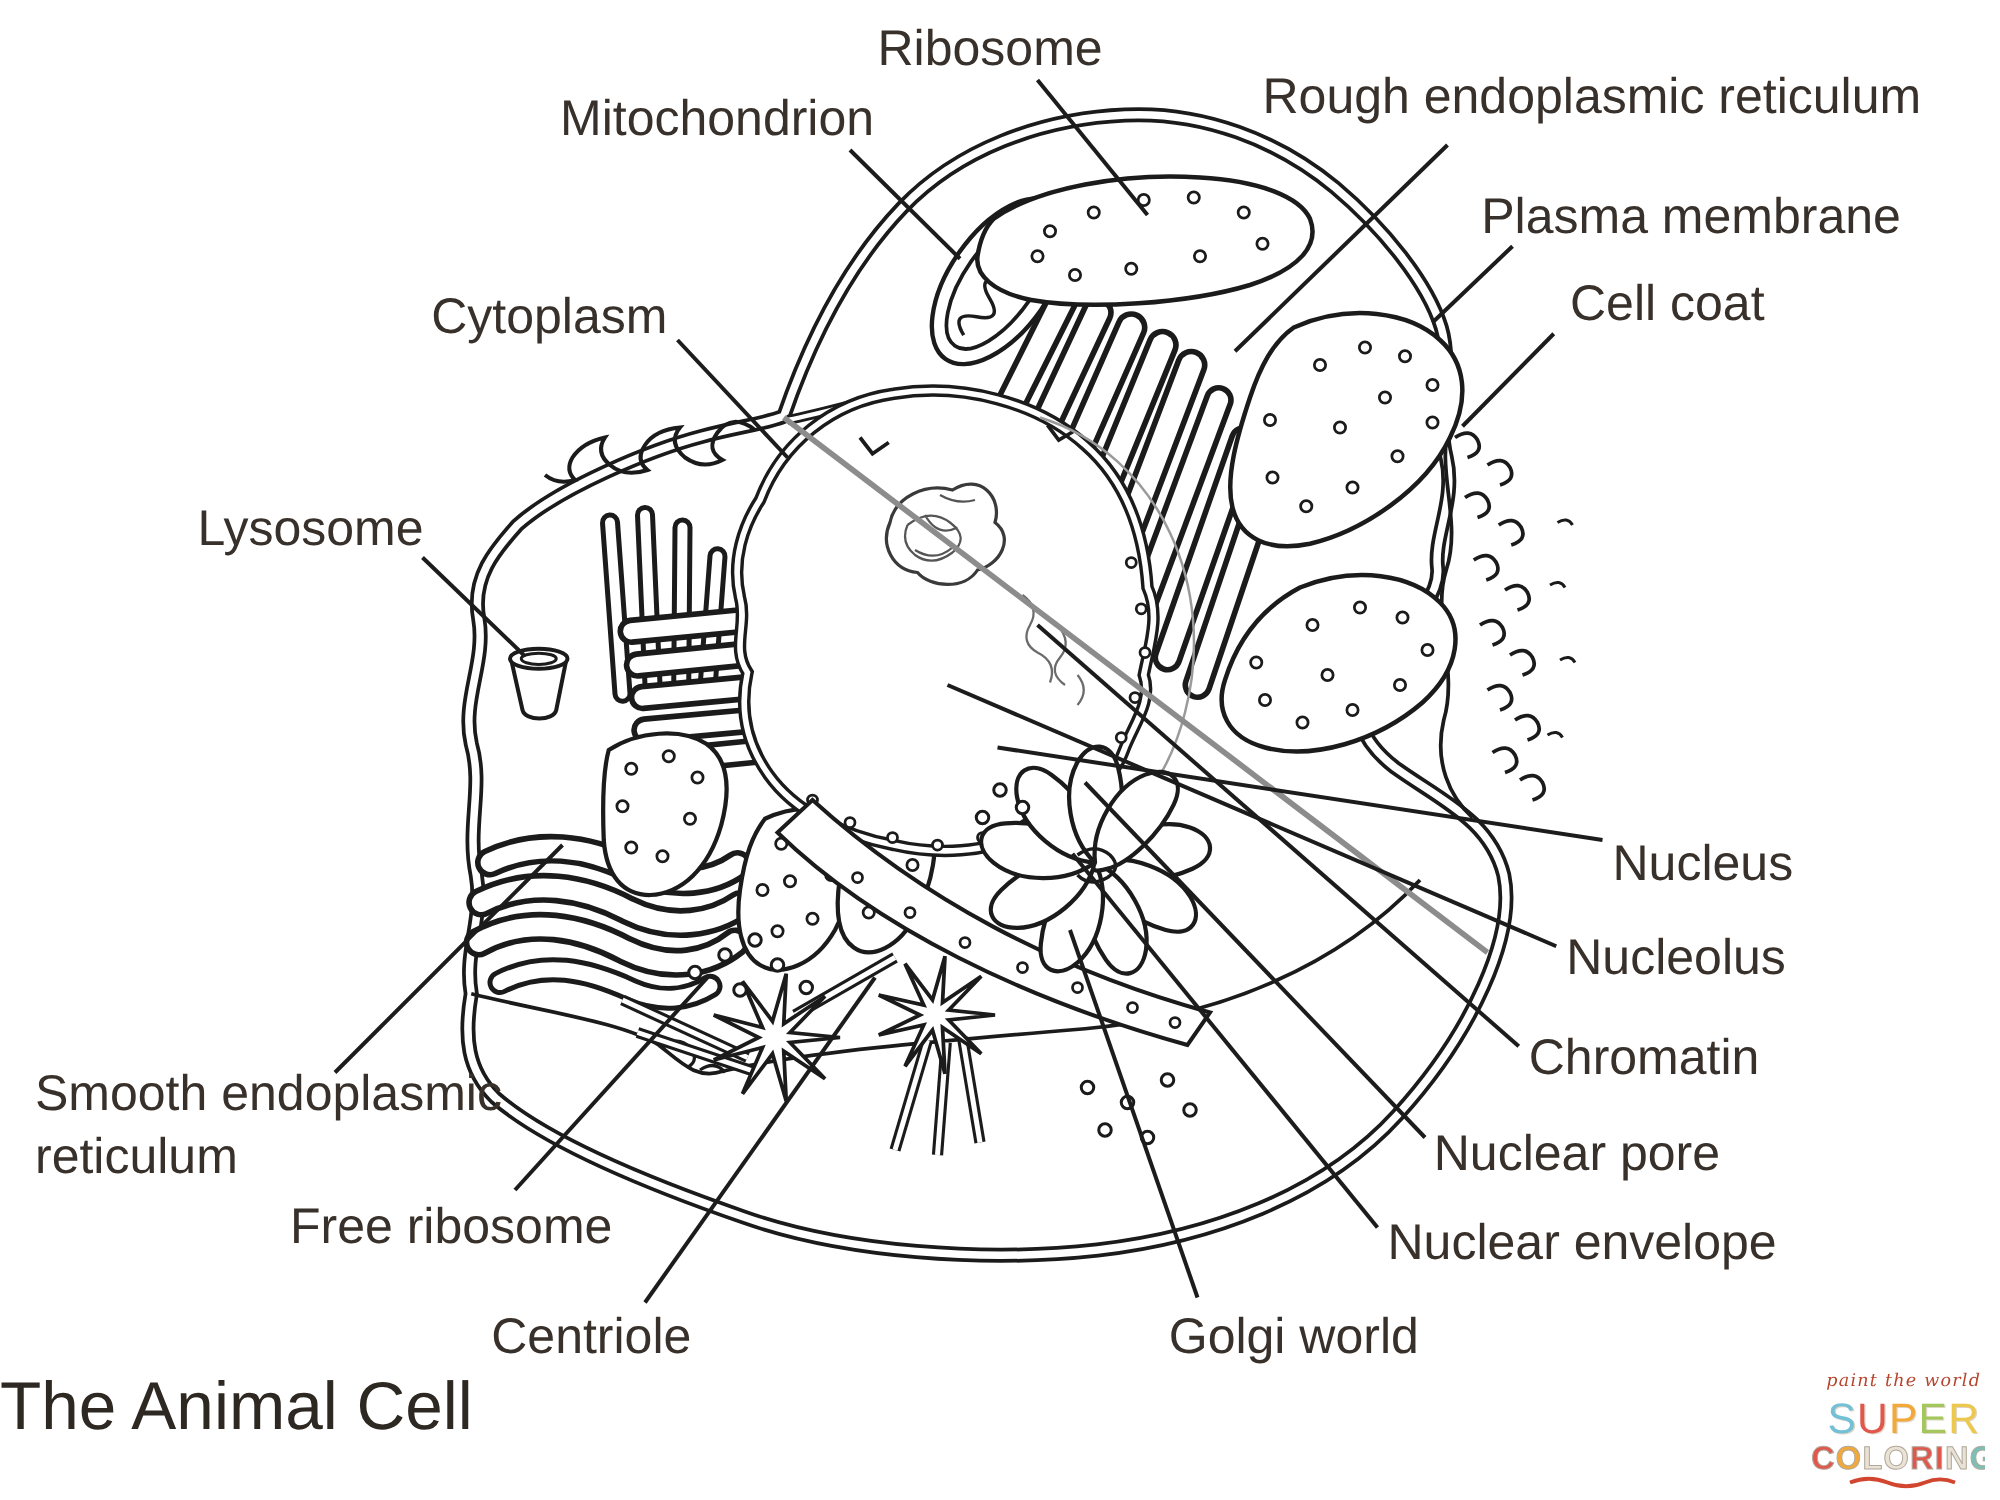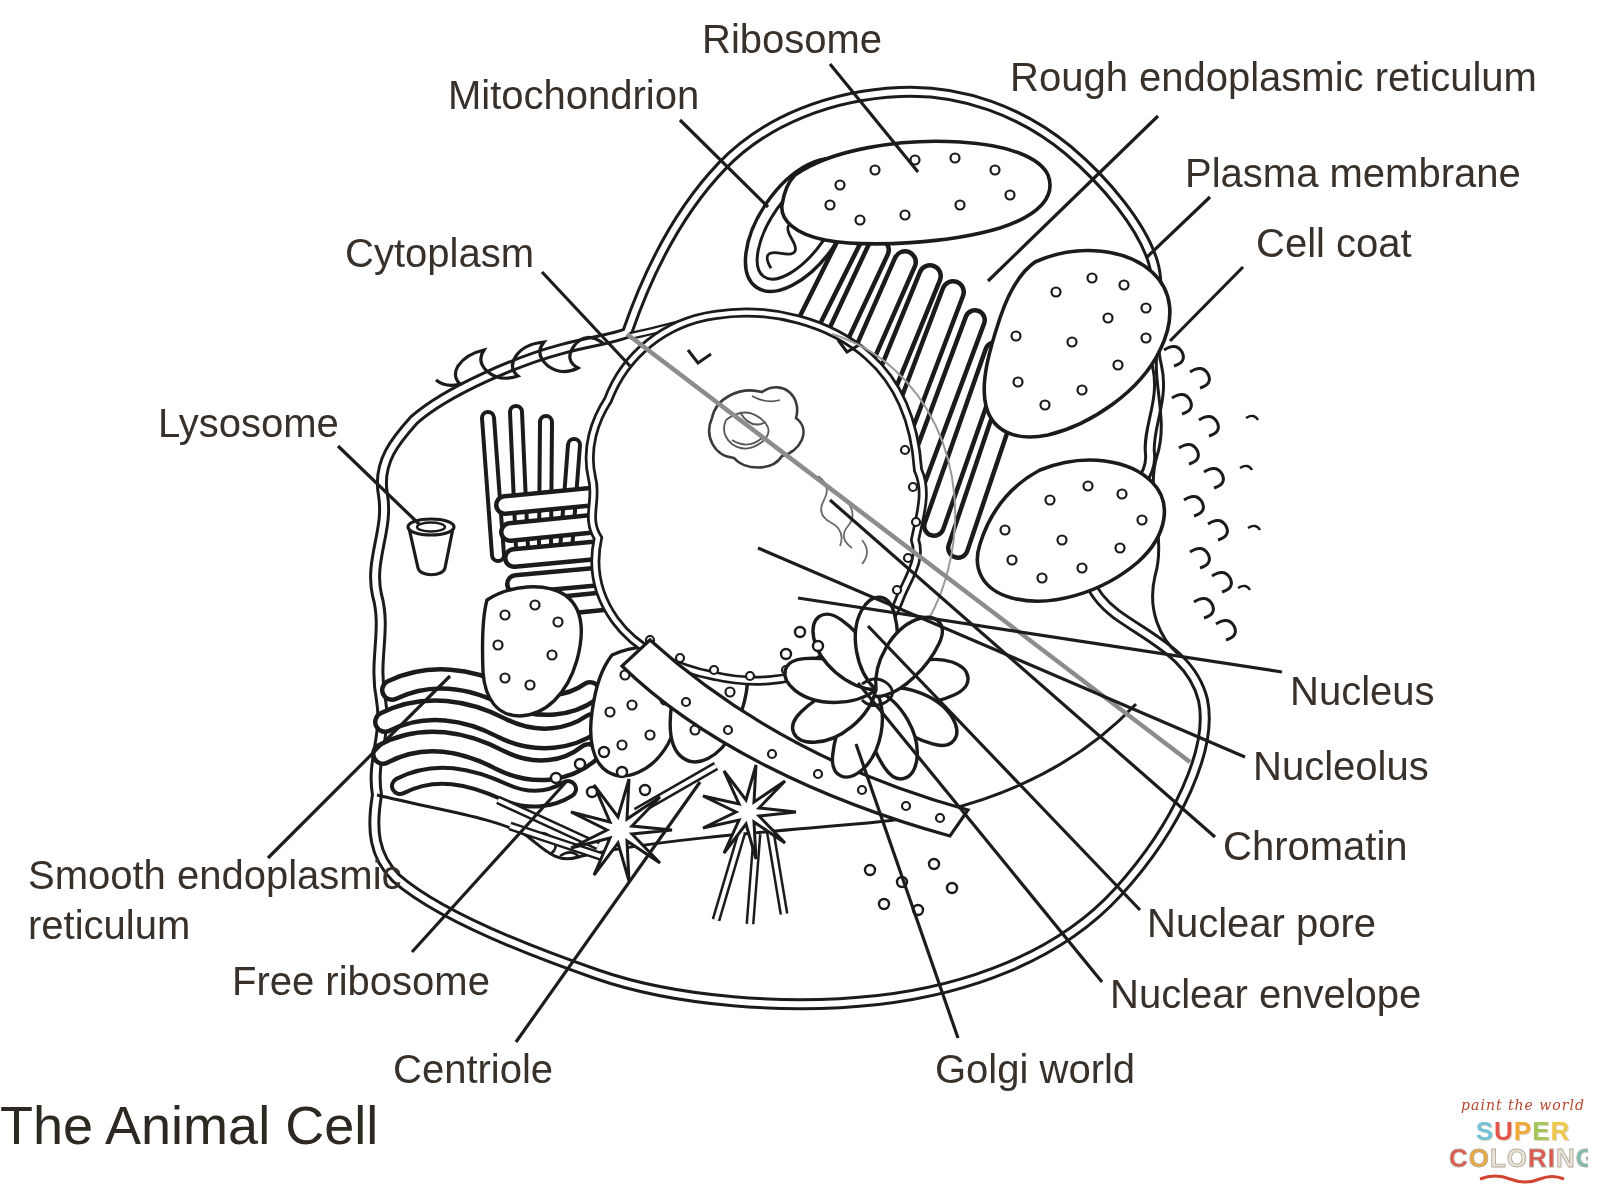--- a/index.html
+++ b/index.html
@@ -5,21 +5,21 @@
   html,body{margin:0;padding:0;background:#ffffff;}
   .stage{position:relative;width:1572px;height:1200px;background:#ffffff;overflow:hidden;
          font-family:"Liberation Sans", sans-serif;padding-left:16px;}
   .art{position:absolute;left:0;top:0;}
   .lbl{position:absolute;font-size:40px;line-height:46px;color:#38302a;white-space:nowrap;}
   .lbl2{position:absolute;font-size:40px;line-height:50px;color:#38302a;white-space:nowrap;}
   .title{position:absolute;left:0;right:0;top:1094px;text-align:left;font-size:54px;color:#2e2823;}
   .logo{position:absolute;left:1448px;top:1098px;width:150px;text-align:center;line-height:1;}
   .logo-tagline{font-family:"DejaVu Serif", serif;font-style:italic;font-size:14px;color:#b5452d;
                 letter-spacing:1px;margin-bottom:6px;}
-  .logo-super{font-size:26px;font-weight:bold;letter-spacing:1px;}
+  .logo-super{font-size:34px;font-weight:normal;letter-spacing:1px;}
   .logo-super span{text-shadow:1px 1px 0 #ded5c6;}
   .logo-coloring{font-size:26px;font-weight:bold;letter-spacing:1px;margin-top:1px;text-align:center;}
   .logo-coloring span{-webkit-text-stroke:0.8px #b0a89b;}
   svg .ink{stroke:#1b1b1b;fill:none;}
 </style>
 </head>
 <body>
 
 <div class="stage">
 

